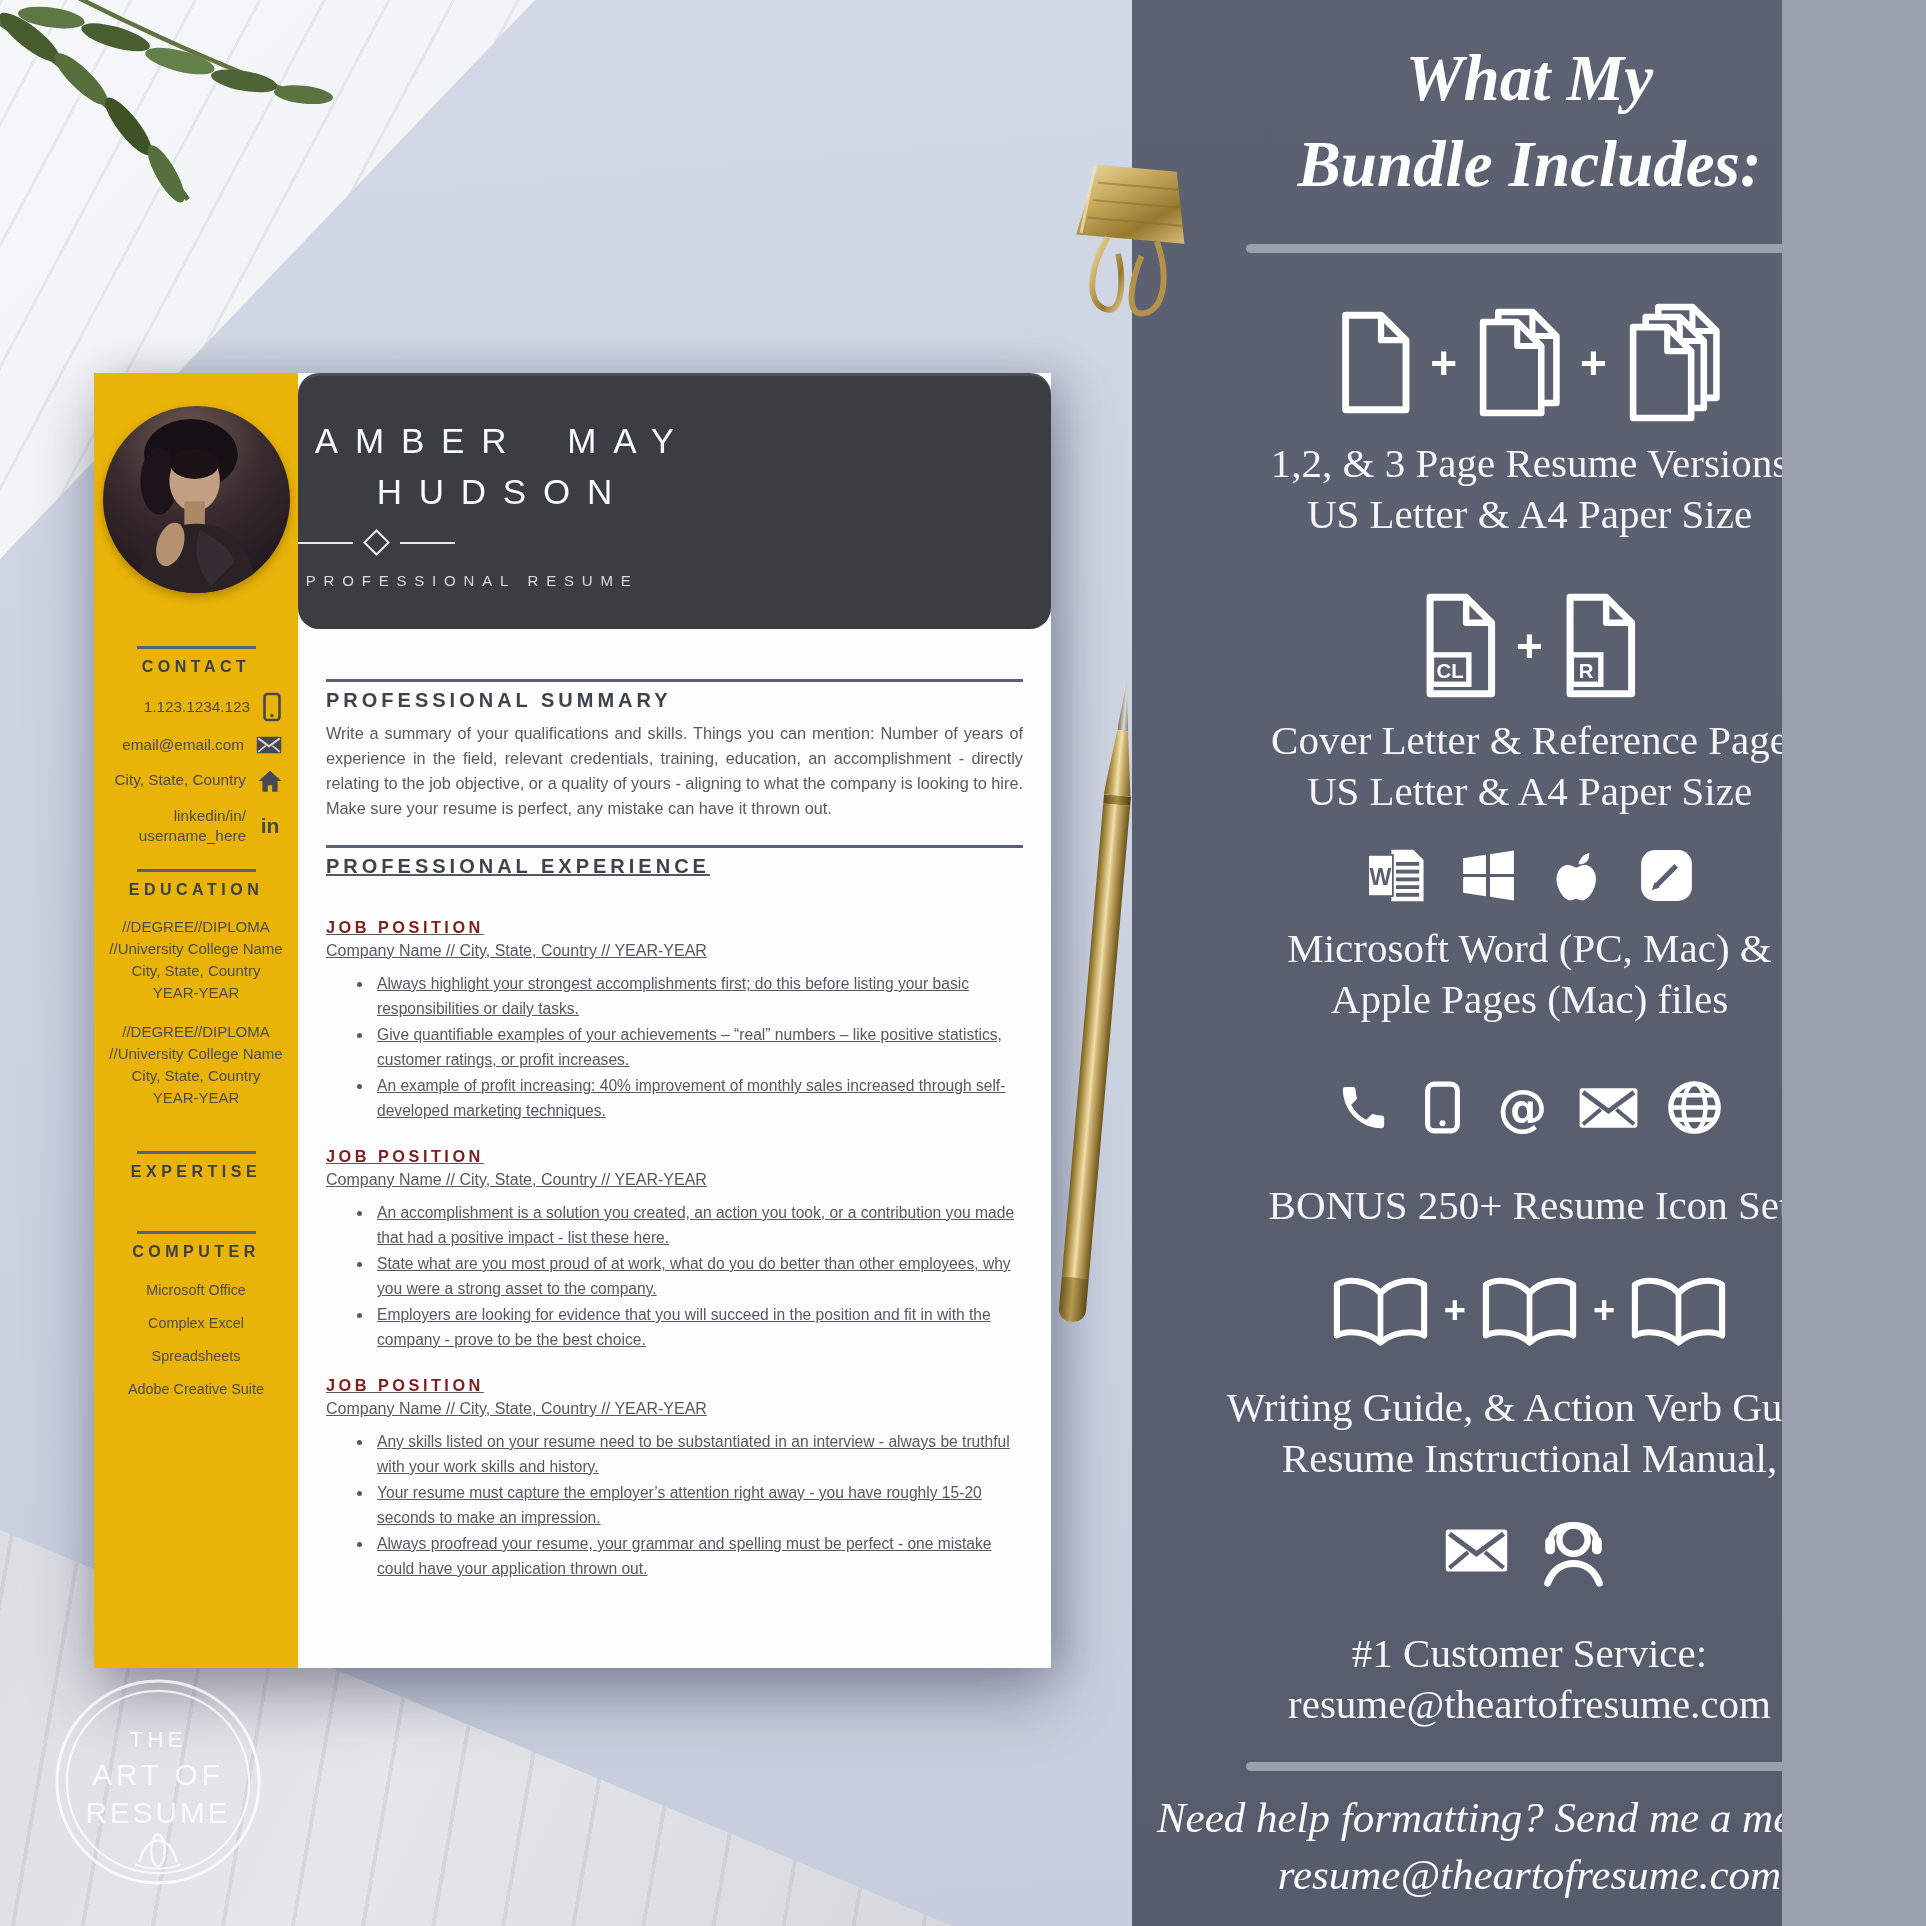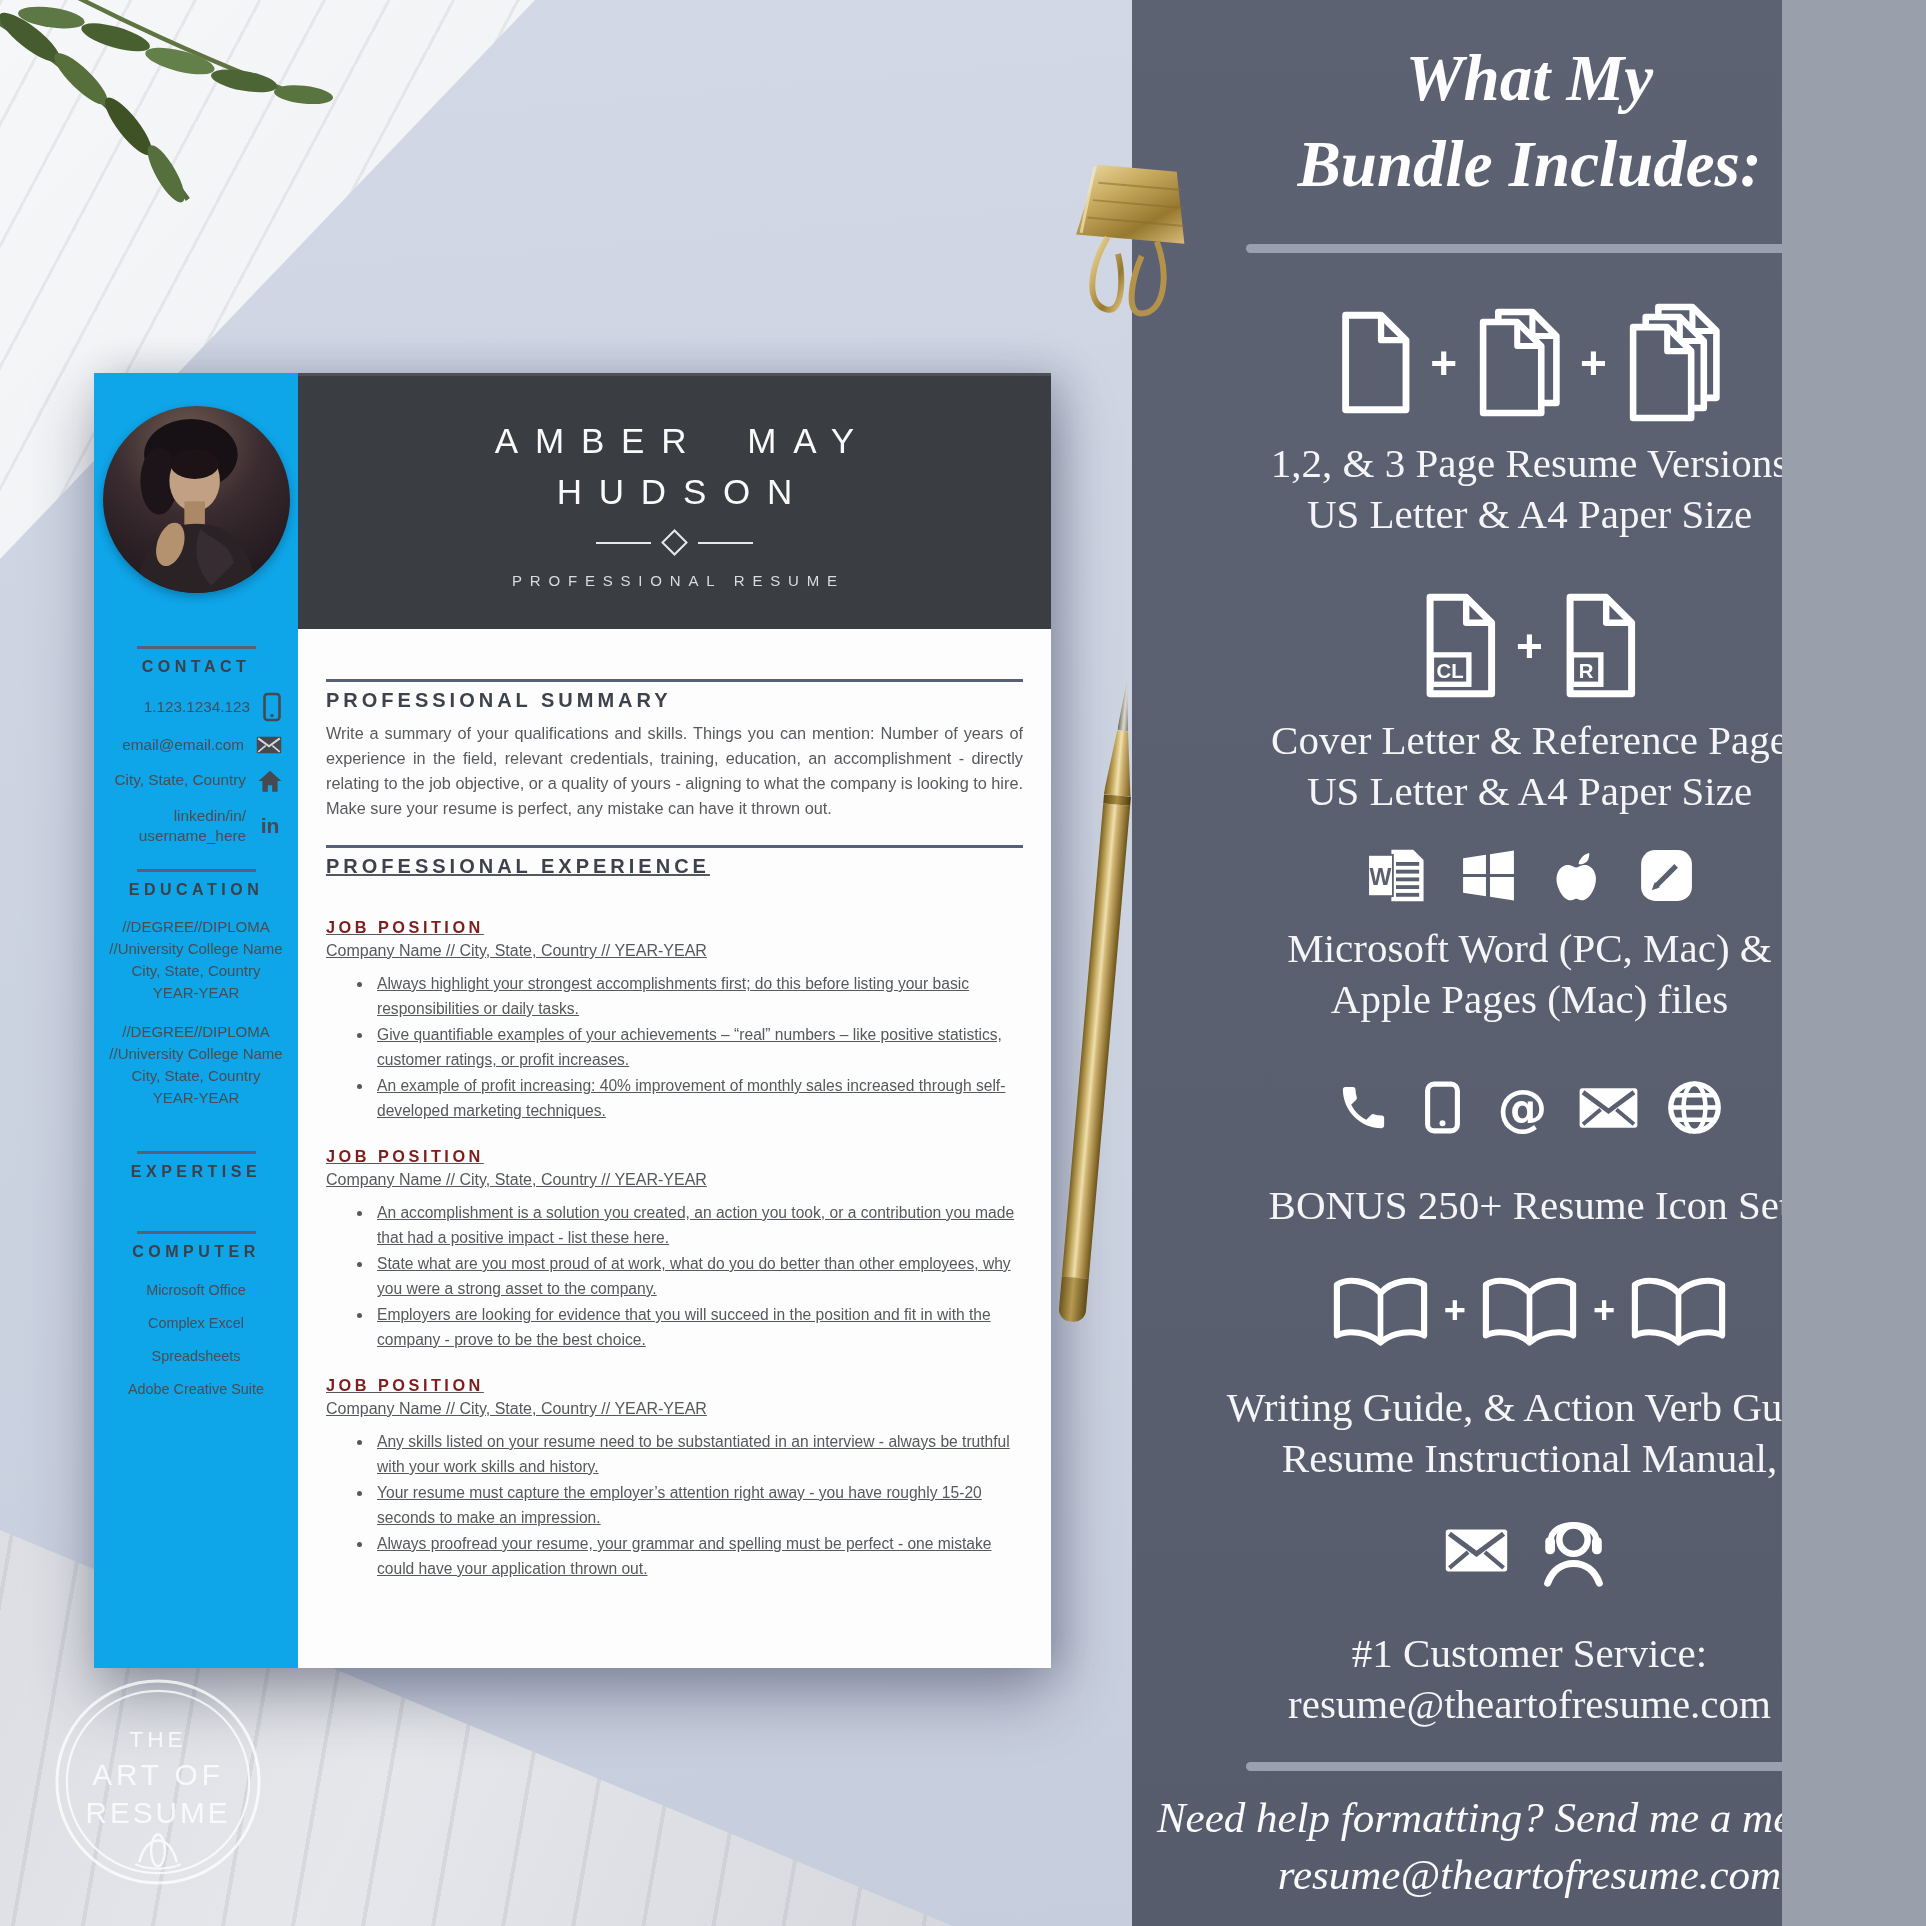--- a/index.html
+++ b/index.html
@@ -47,26 +47,26 @@
     background:linear-gradient(90deg,#7a611f,#c8ab62 28%,#f1e2ae 46%,#d2b676 58%,#8d7232 88%,#6a511b);}
   .pen-ring{width:27px;height:9px;background:linear-gradient(90deg,#5d470f,#a98d42 50%,#4f3c0c);}
   .pen-barrel{width:27px;height:475px;
     background:linear-gradient(90deg,#77601f 0%,#c3a75f 25%,#efe0ac 45%,#d3b878 55%,#8f7433 85%,#6b521c 100%);}
   .pen-end{width:27px;height:44px;border-radius:0 0 12px 12px;
     background:linear-gradient(90deg,#6b531d,#b69a52 45%,#5f4916);}
 
   
   .page{position:absolute;left:94px;top:373px;width:957px;height:1295px;z-index:5;
     background:#fdfdfd;box-shadow:0 28px 59px rgba(35,40,65,.38),14px 0 34px rgba(35,40,65,.18);}
-  .p-sidebar{position:absolute;left:0;top:0;width:204px;height:100%;background:#0ea5e9;}
+  .p-sidebar{position:absolute;left:0;top:0;width:204px;height:100%;background:#eab308;}
   .photo{position:absolute;left:9px;top:33px;width:187px;height:187px;border-radius:50%;
     overflow:hidden;box-shadow:0 4px 10px rgba(0,0,0,.25);}
   .p-header{position:absolute;left:204px;top:0;width:753px;height:256px;background:#3a3d42;
     border-top:3px solid rgba(255,255,255,.10);box-sizing:border-box;
-    display:flex;flex-direction:column;align-items:center;justify-content:center;color:#fff;}
+    display:flex;flex-direction:column;align-items:flex-start;justify-content:center;color:#fff;border-radius:21px;}
   .name{font-size:35px;letter-spacing:.48em;word-spacing:.5em;color:#fafafa;line-height:1.45;
     text-align:center;margin-left:.48em;}
   .diamond-divider{display:flex;align-items:center;gap:14px;margin:16px 0 20px;}
   .diamond-divider .dline{width:55px;height:2px;background:#e8e8ea;}
   .diamond-divider .dshape{width:15px;height:15px;border:2px solid #e8e8ea;transform:rotate(45deg);}
   .prof-title{font-size:15px;letter-spacing:.52em;color:#dcdcde;margin-left:.52em;}
 
   .side-content{padding:273px 15px 0;text-align:center;color:#46494f;}
   .side-line{width:119px;height:3px;background:#566078;margin:0 auto;}
   .side-h{font-size:16px;font-weight:bold;letter-spacing:4.5px;color:#3c4048;margin-top:9px;}

